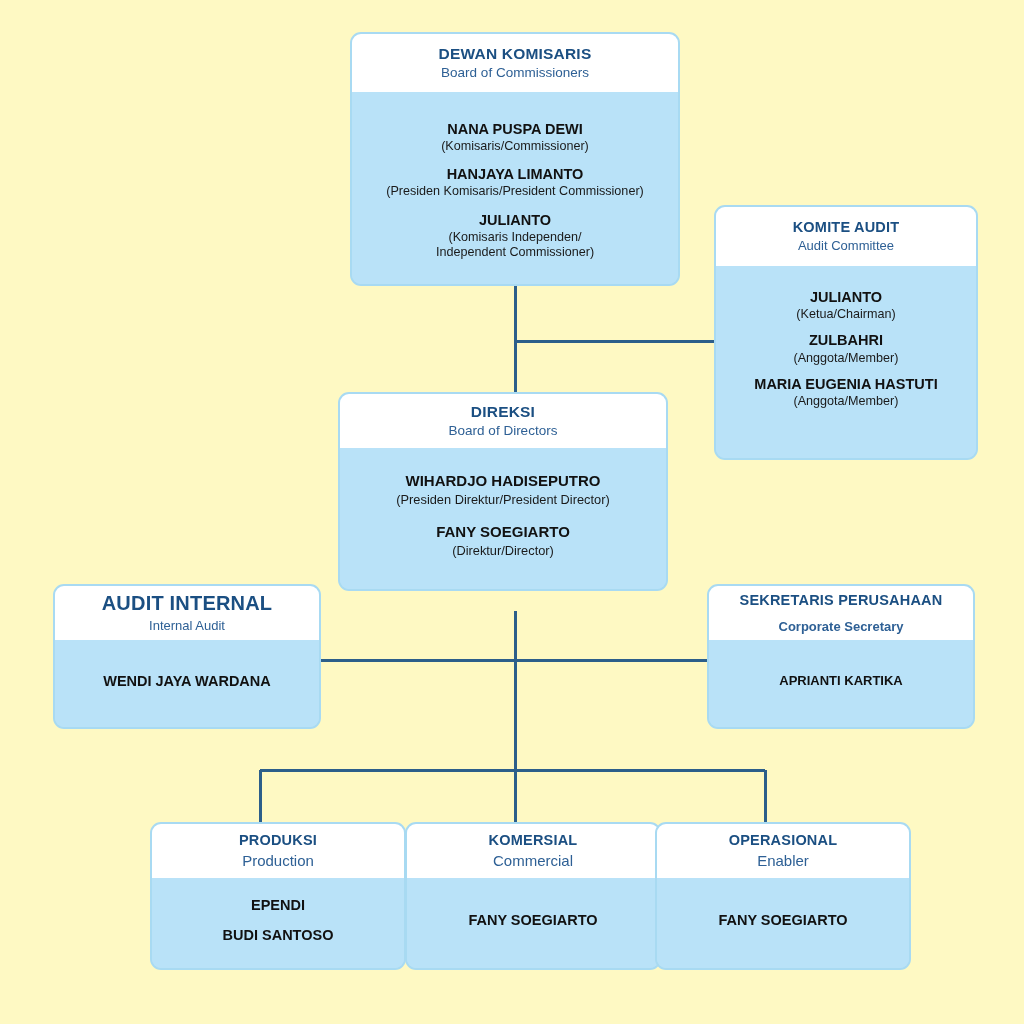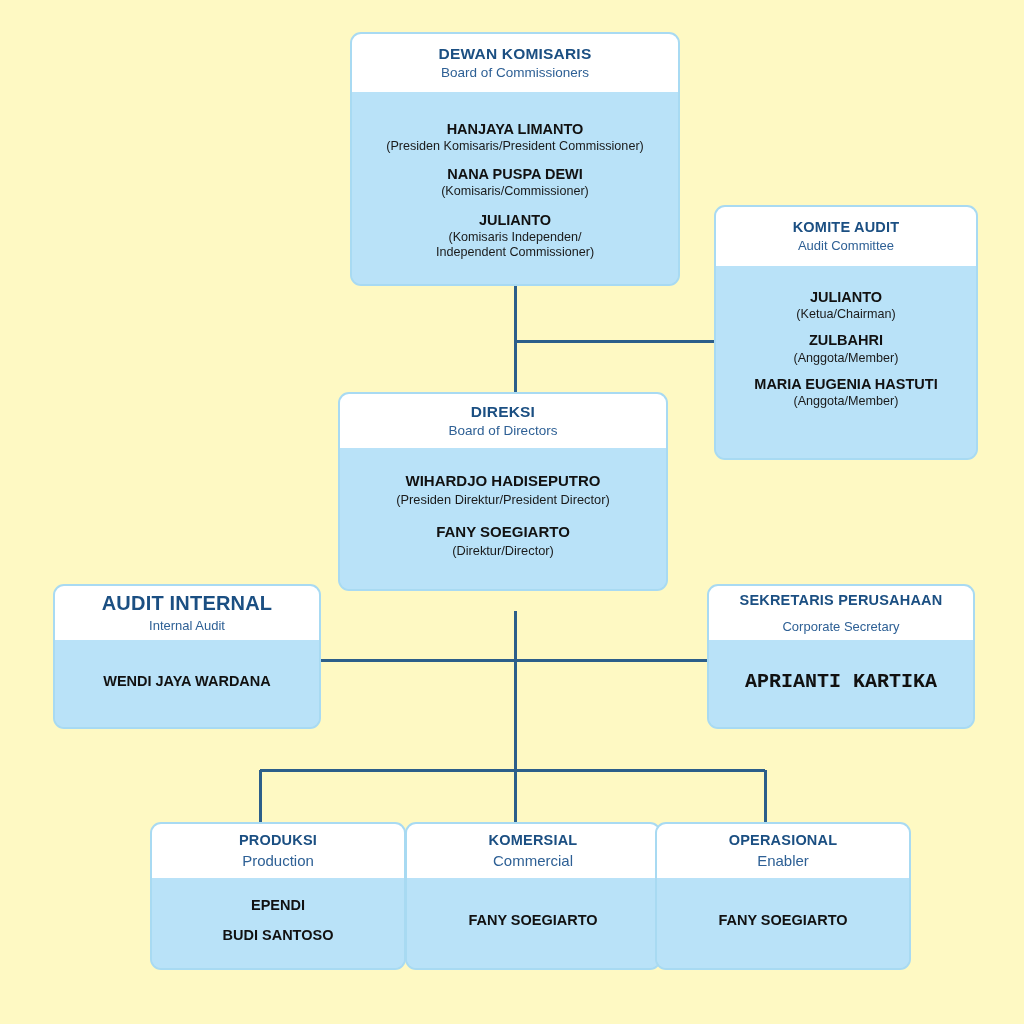--- a/index.html
+++ b/index.html
@@ -125,22 +125,22 @@
 
   #box-audit-internal { left: 53px; top: 584px; width: 268px; height: 145px; }
   #box-audit-internal .box-header { height: 54px; }
   #box-audit-internal .box-title { font-size: 20px; }
   #box-audit-internal .box-subtitle { font-size: 13px; margin-top: 2px; }
   #box-audit-internal .person-name { font-size: 14.5px; }
 
   #box-sekretaris-perusahaan { left: 707px; top: 584px; width: 268px; height: 145px; }
   #box-sekretaris-perusahaan .box-header { height: 54px; }
   #box-sekretaris-perusahaan .box-title { font-size: 14.5px; }
-  #box-sekretaris-perusahaan .box-subtitle { font-size: 13px; margin-top: 10px; }
-  #box-sekretaris-perusahaan .person-name { font-size: 20px; font-family: Liberation Mono, monospace; }
+  #box-sekretaris-perusahaan .box-subtitle { font-size: 13px; margin-top: 10px; font-weight: bold; }
+  #box-sekretaris-perusahaan .person-name { font-size: 13px; }
 
   .leaf-box { width: 256px; height: 148px; top: 822px; }
   #box-produksi { left: 150px; }
   #box-komersial { left: 405px; }
   #box-operasional { left: 655px; }
   .leaf-box .box-header { height: 54px; }
   .leaf-box .box-title { font-size: 14.5px; }
   .leaf-box .box-subtitle { font-size: 15px; margin-top: 2px; }
   .leaf-box .box-body { padding-top: 4px; }
   .leaf-box .person-name { font-size: 14.5px; }
@@ -171,28 +171,28 @@
     </g>
   </svg>
 
   <div class="org-box" id="box-dewan-komisaris">
     <div class="box-header">
       <div class="box-title">DEWAN KOMISARIS</div>
       <div class="box-subtitle">Board of Commissioners</div>
     </div>
     <div class="box-body">
       <div class="person">
+        <div class="person-name">NANA PUSPA DEWI</div>
+        <div class="person-role">(Komisaris/Commissioner)</div>
+      </div>
+      <div class="person">
         <div class="person-name">HANJAYA LIMANTO</div>
         <div class="person-role">(Presiden Komisaris/President Commissioner)</div>
       </div>
       <div class="person">
-        <div class="person-name">NANA PUSPA DEWI</div>
-        <div class="person-role">(Komisaris/Commissioner)</div>
-      </div>
-      <div class="person">
         <div class="person-name">JULIANTO</div>
         <div class="person-role">(Komisaris Independen/<br>Independent Commissioner)</div>
       </div>
     </div>
   </div>
 
   <div class="org-box" id="box-komite-audit">
     <div class="box-header">
       <div class="box-title">KOMITE AUDIT</div>
       <div class="box-subtitle">Audit Committee</div>

